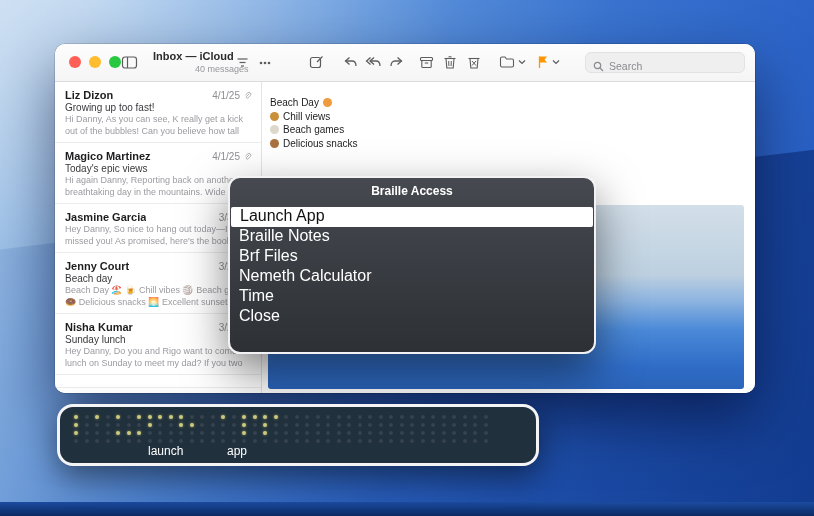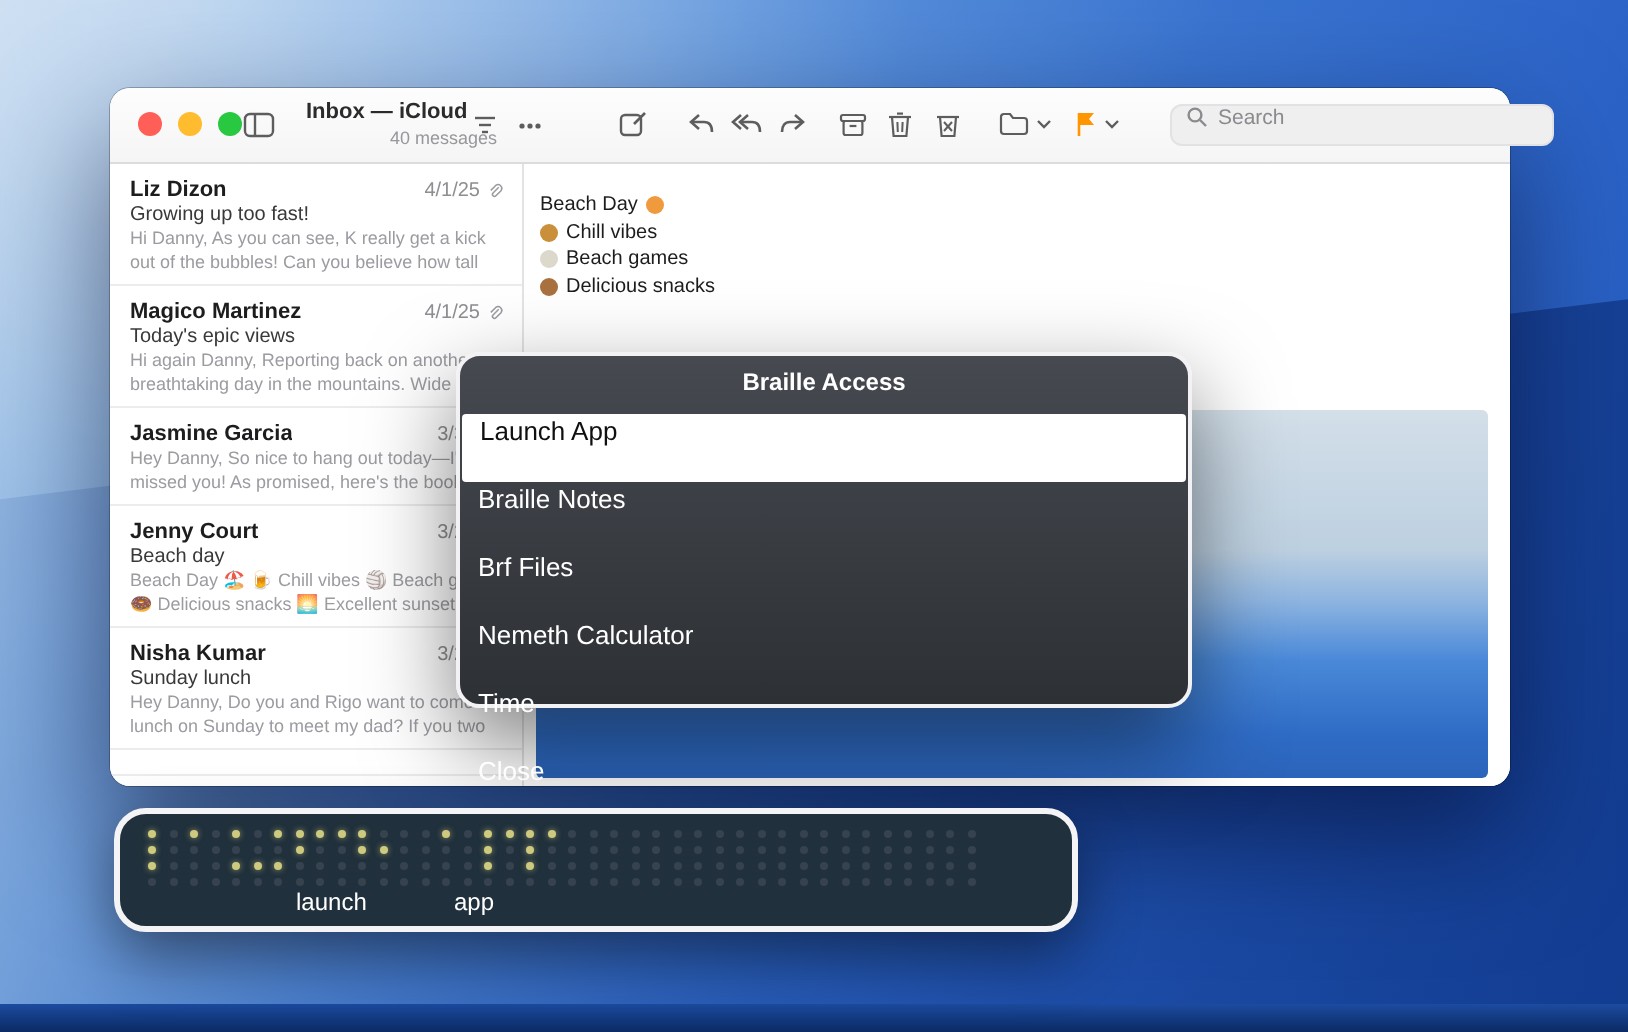--- a/index.html
+++ b/index.html
@@ -33,22 +33,22 @@
   .tb-btn svg{display:block;}
   .p-sidebar{left:66px;}
   .title-block{position:absolute;left:98px;top:6px;width:118px;line-height:1.15;}
   .win-title{font-size:11px;font-weight:bold;color:#2b2b2e;white-space:nowrap;}
   .win-subtitle{font-size:9px;color:#97979c;margin-top:1px;margin-left:42px;}
   .p-filter{left:180px;}  .p-more{left:202px;}
   .p-compose{left:254px;} .p-reply{left:288px;} .p-replyall{left:310px;} .p-forward{left:334px;}
   .p-archive{left:364px;} .p-trash{left:388px;} .p-junk{left:412px;}
   .p-folder{left:444px;}  .p-flag{left:482px;}
   .chev{margin-left:3px;}
-  .search-field{position:absolute;left:530px;top:8px;width:192px;height:21px;box-sizing:border-box;
-    background:#efeff0;border:1px solid #e2e2e4;border-radius:6px;display:flex;align-items:flex-start;
+  .search-field{position:absolute;left:530px;top:8px;width:160px;height:21px;box-sizing:border-box;
+    background:#efeff0;border:1px solid #e2e2e4;border-radius:6px;display:flex;align-items:flex-end;
     gap:5px;padding:0 7px;color:#8a8a8f;font-size:10.5px;cursor:text;}
 
   
   .list-pane{position:absolute;left:0;top:38px;bottom:0;width:206px;background:#fff;
     border-right:1px solid #e3e3e5;border-radius:0 0 0 10px;overflow:hidden;}
   .msg-row{padding:7px 9px 5px 10px;border-bottom:1px solid #ececee;cursor:default;}
   .row1{display:flex;justify-content:space-between;align-items:baseline;gap:17px;}
   .sender{font-size:11px;font-weight:bold;color:#1d1d1f;white-space:nowrap;overflow:hidden;}
   .meta{display:flex;align-items:center;gap:3px;flex:none;}
   .date{font-size:10px;color:#8e8e93;}
@@ -65,21 +65,21 @@
   .photo{position:absolute;left:6px;top:123px;width:476px;height:184px;border-radius:3px;
     background:linear-gradient(180deg,#d3dfe9 0%,#bdd0e0 38%,#8db4e0 52%,#4a89d8 68%,#2f6cc6 88%,#2b64ba 100%);
     cursor:pointer;}
 
   
   .braille-popup{position:absolute;left:228px;top:176px;width:368px;height:178px;box-sizing:border-box;
     background:linear-gradient(180deg,#464a50 0%,#2d3136 100%);
     border:2px solid #f2f2f4;border-radius:12px;box-shadow:0 18px 45px rgba(0,0,0,.5);}
   .bp-title{text-align:center;color:#fff;font-weight:bold;font-size:12px;margin-top:6px;}
   .bp-items{margin-top:9px;}
-  .bp-item{height:34px;line-height:17.5px;padding-left:9px;color:#fff;font-size:13px;cursor:pointer;}
+  .bp-item{height:20px;line-height:17.5px;padding-left:9px;color:#fff;font-size:16px;cursor:pointer;}
   .bp-item.selected{background:#fff;color:#101010;border-radius:2px;margin:0 1px;}
 
   
   .braille-bar{position:absolute;left:57px;top:404px;width:482px;height:62px;box-sizing:border-box;
     background:#20303c;border:3px solid #f4f4f6;border-radius:16px;
     box-shadow:0 12px 30px rgba(0,0,0,.45);}
   .bcells{position:absolute;left:14px;top:8px;display:flex;gap:6px;}
   .bcell{display:grid;grid-template-columns:4px 4px;grid-auto-rows:4px;column-gap:7px;row-gap:4px;}
   .bdot{width:4px;height:4px;border-radius:50%;background:#36434e;}
   .bdot.on{background:var(--dot-on,#cdc97f);box-shadow:0 0 3px rgba(228,220,130,.6);}
@@ -284,21 +284,21 @@
     <div class="message-pane">
       <div class="mv-content">
         <div class="mv-line">
           <span>Beach Day</span>
           <span class="edot" style="background: rgb(240, 154, 62);"></span>
         </div>
         <div>
 
             <div class="mv-line">
               <span class="edot" style="background: rgb(201, 143, 58);"></span>
-              <span>Chill vibes</span>
+              <span>Chill views</span>
             </div>
 
             <div class="mv-line">
               <span class="edot" style="background: rgb(220, 216, 204);"></span>
               <span>Beach games</span>
             </div>
 
             <div class="mv-line">
               <span class="edot" style="background: rgb(169, 113, 63);"></span>
               <span>Delicious snacks</span>

